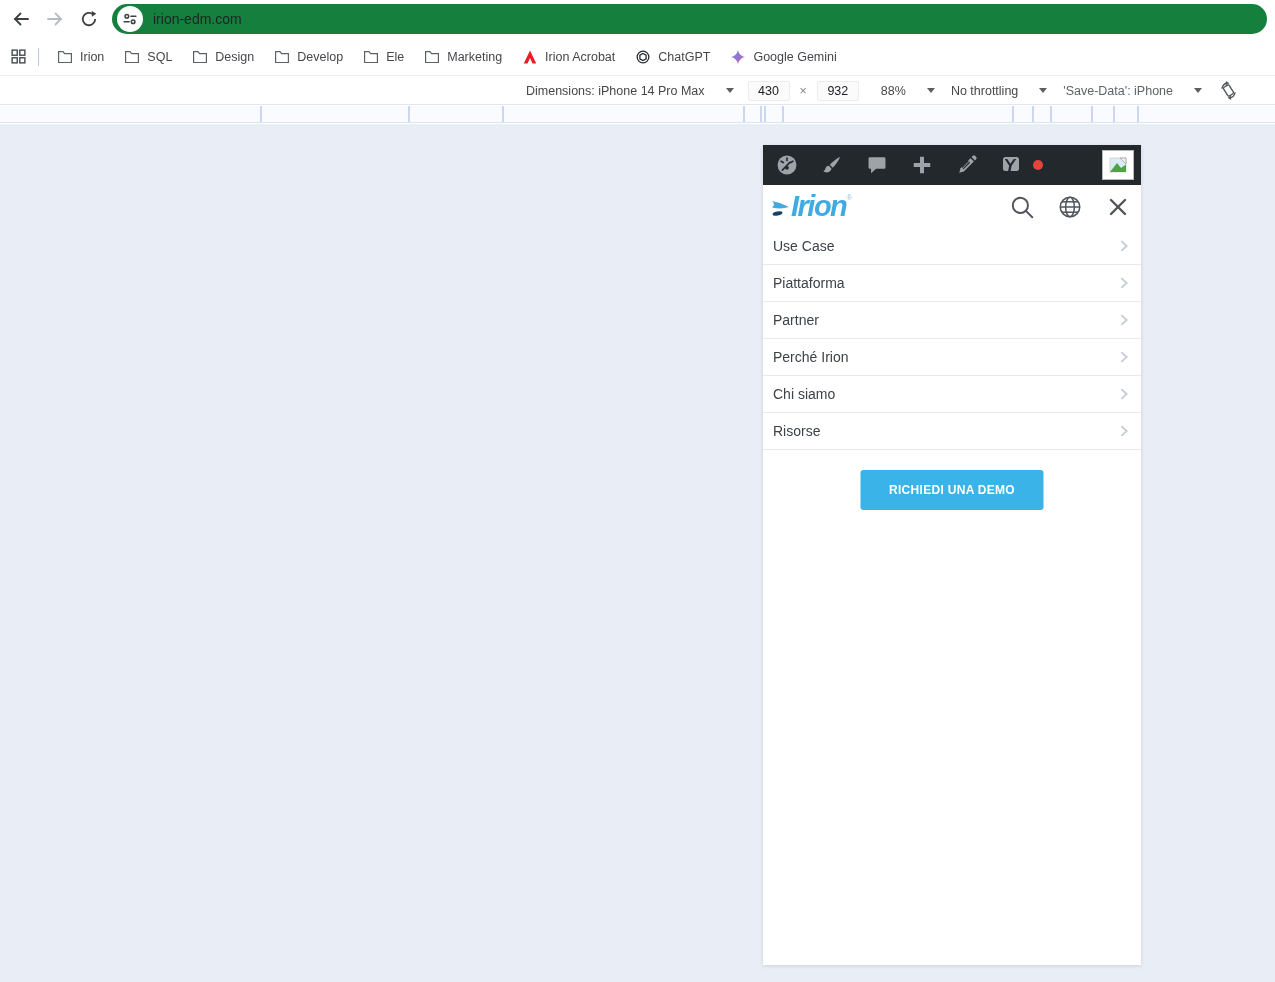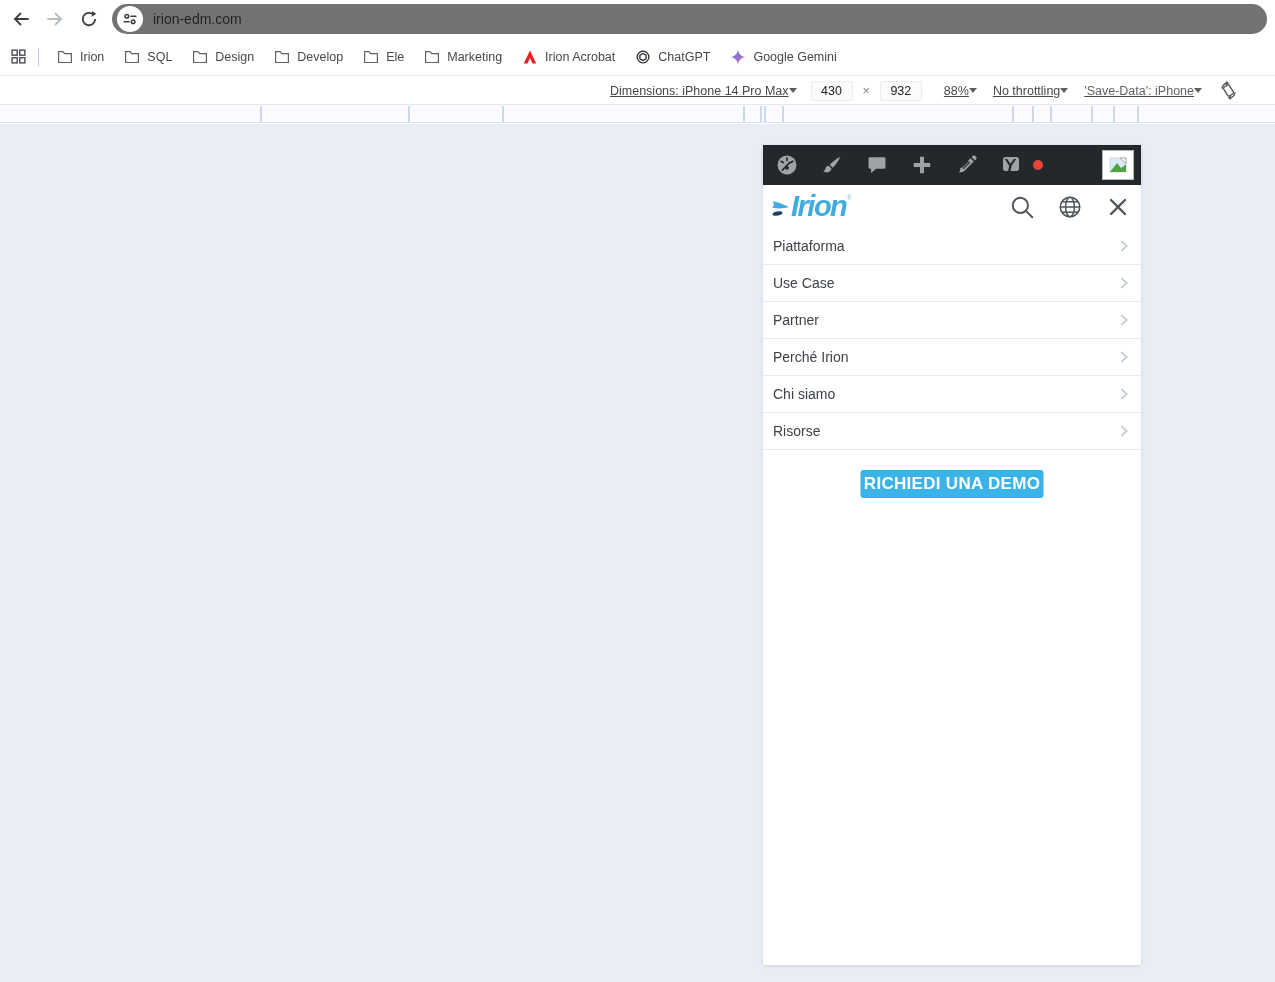--- a/index.html
+++ b/index.html
@@ -2,34 +2,34 @@
 <html style="--brand-blue: #3FABE0; --demo-button-blue: #3AB4E8; --admin-bar-bg: #23282D; --notification-red: #E5443B; --canvas-bg: #E9EDF5;"><head>
 <meta charset="utf-8">
 <style>
   * { margin:0; padding:0; box-sizing:border-box; }
   html,body { width:1275px; height:982px; overflow:hidden; font-family:"Liberation Sans", sans-serif; background:#fff; }
 
   
   .toolbar { position:absolute; top:0; left:0; width:1275px; height:38px; background:#fff; display:flex; align-items:center; }
   .nav-btn { width:34px; height:34px; display:flex; align-items:center; justify-content:center; border-radius:50%; cursor:pointer; flex:0 0 auto; }
   .nav-btn:first-child { margin-left:4px; }
-  .omnibox { flex:1; height:30px; margin:0 8px 0 6px; background:#737373; border-radius:15px; display:flex; align-items:center; padding:0 4px; }
+  .omnibox { flex:1; height:30px; margin:0 8px 0 6px; background:#15803d; border-radius:15px; display:flex; align-items:center; padding:0 4px; }
   .site-chip { width:26px; height:26px; background:#fff; border-radius:50%; display:flex; align-items:center; justify-content:center; margin-left:1px; cursor:pointer; }
   .url-text { margin-left:10px; font-size:14px; color:#1f2125; }
 
   
   .bookmarks { position:absolute; top:38px; left:0; width:1275px; height:38px; background:#fff; border-bottom:1px solid #eceef1; display:flex; align-items:center; }
   .apps-grid { width:28px; height:28px; margin-left:4px; display:flex; align-items:center; justify-content:center; border-radius:50%; cursor:pointer; }
   .bm-sep { width:1px; height:18px; background:#bcc6d8; margin:0 10px 0 6px; }
   .bm-item { display:flex; align-items:center; gap:7px; padding:4px 8px; border-radius:6px; cursor:pointer; flex:0 0 auto; margin-right:4px; }
   .bm-item span.lbl { font-size:12.5px; color:#45474b; white-space:nowrap; }
 
   
   .dev-toolbar { position:absolute; top:77px; left:0; width:1275px; height:28px; background:#fff; border-bottom:1px solid #e4e6ea; display:flex; align-items:center; justify-content:flex-end; font-size:12.5px; color:#474747; padding-right:36px; }
-  .dd { display:flex; align-items:center; gap:0; cursor:pointer; white-space:nowrap;text-decoration:underline; }
+  .dd { display:flex; align-items:center; gap:21px; cursor:pointer; white-space:nowrap; }
   .caret { width:0; height:0; border-left:4px solid transparent; border-right:4px solid transparent; border-top:5px solid #5c5f62; display:inline-block; }
   .size-box { min-width:42px; height:20px; background:#fbfbfc; border:1px solid #ececee; border-radius:2px; display:flex; align-items:center; justify-content:center; color:#202124; cursor:text; padding:0 0; }
   .x-sep { color:#80868b; margin:0 10px; }
   .sp14 { width:14px; } .sp22 { width:22px; } .sp16 { width:16px; }
 
   
   .mq-bar { position:absolute; top:106px; left:0; width:1275px; height:17px; background:#fafbfe; border-bottom:1px solid #dde3ef; }
   .mq-div { position:absolute; top:0; width:2px; height:100%; background:#ccd8f0; }
 
   
@@ -52,21 +52,21 @@
   .hdr-icons { margin-left:auto; display:flex; align-items:center; gap:22px; }
   .hdr-icon { width:26px; height:26px; display:flex; align-items:center; justify-content:center; cursor:pointer; }
 
   
   .menu { position:absolute; top:83px; left:0; width:100%; }
   .menu-row { height:37px; display:flex; align-items:center; padding:0 8px 0 10px; border-bottom:1px solid #e8eaec; cursor:pointer; }
   .menu-lbl { font-size:14px; color:#3d4248; }
   .menu-row svg { margin-left:auto; }
 
   
-  .demo-btn { position:absolute; top:325px; left:50%; transform:translateX(-50%); width:183px; height:28px; background:var(--demo-button-blue,#3ab4e8); border:none; border-radius:3px; color:#fff; font-weight:bold; font-size:17px; letter-spacing:.3px; font-family:"Liberation Sans",sans-serif; cursor:pointer; }
+  .demo-btn { position:absolute; top:325px; left:50%; transform:translateX(-50%); width:183px; height:40px; background:var(--demo-button-blue,#3ab4e8); border:none; border-radius:3px; color:#fff; font-weight:bold; font-size:12px; letter-spacing:.3px; font-family:"Liberation Sans",sans-serif; cursor:pointer; }
 
   
   .privacy-tab { position:absolute; bottom:0; left:13px; height:33px; background:#fff; border:1px solid #c9c9c9; border-bottom:none; border-radius:8px 8px 0 0; display:flex; align-items:center; padding:0 19px 3px 19px; font-size:13px; font-weight:600; color:#3c3c3c; cursor:pointer; }
 </style>
 </head>
 <body>
 
 <div class="toolbar">
   <div class="nav-btn">
     <svg width="20" height="20" viewBox="0 0 20 20">
@@ -333,32 +333,32 @@
               <line x1="5" y1="5" x2="19" y2="19"></line>
               <line x1="19" y1="5" x2="5" y2="19"></line>
             </g>
           </svg>
       </div>
     </div>
   </div>
 
   <div class="menu">
     <div class="menu-row">
+      <span class="menu-lbl">Use Case</span>
+      <svg width="18" height="18" viewBox="0 0 20 20">
+          <polyline points="7,4.5 13,10 7,15.5" fill="none" stroke="#c6ccd4" stroke-width="2"></polyline>
+        </svg>
+    </div>
+    <div class="menu-row">
       <span class="menu-lbl">Piattaforma</span>
       <svg width="18" height="18" viewBox="0 0 20 20">
           <polyline points="7,4.5 13,10 7,15.5" fill="none" stroke="#c6ccd4" stroke-width="2"></polyline>
         </svg>
     </div>
     <div class="menu-row">
-      <span class="menu-lbl">Use Case</span>
-      <svg width="18" height="18" viewBox="0 0 20 20">
-          <polyline points="7,4.5 13,10 7,15.5" fill="none" stroke="#c6ccd4" stroke-width="2"></polyline>
-        </svg>
-    </div>
-    <div class="menu-row">
       <span class="menu-lbl">Partner</span>
       <svg width="18" height="18" viewBox="0 0 20 20">
           <polyline points="7,4.5 13,10 7,15.5" fill="none" stroke="#c6ccd4" stroke-width="2"></polyline>
         </svg>
     </div>
     <div class="menu-row">
       <span class="menu-lbl">Perché Irion</span>
       <svg width="18" height="18" viewBox="0 0 20 20">
           <polyline points="7,4.5 13,10 7,15.5" fill="none" stroke="#c6ccd4" stroke-width="2"></polyline>
         </svg>

